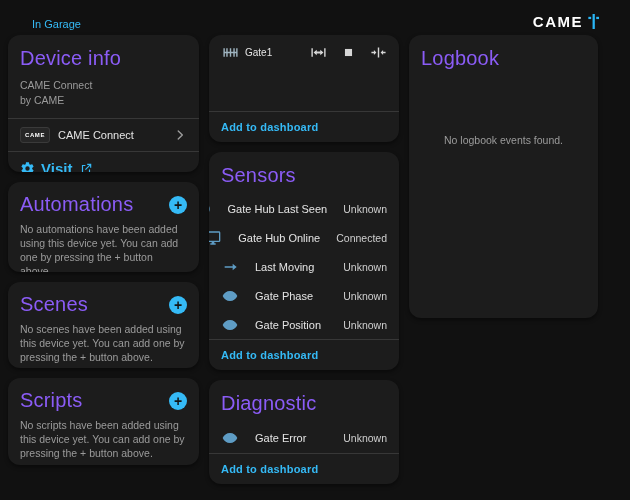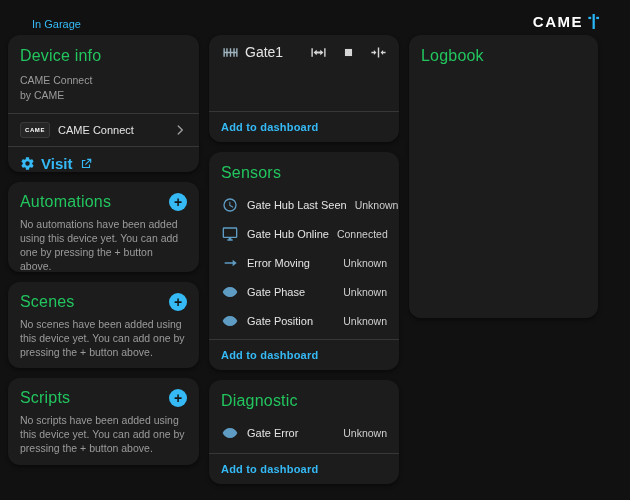--- a/index.html
+++ b/index.html
@@ -25,32 +25,32 @@
   .col1 { width: 191px; } .col2 { width: 190px; } .col3 { width: 189px; }
   .card {
     background: #1c1c1c;
     border-radius: 12px;
     box-shadow: 0 2px 4px rgba(0,0,0,.45);
     display: flex;
     flex-direction: column;
     overflow: hidden;
     width: 100%;
   }
-  .card-title { font-size: 16px; padding: 12px 12px 8px 12px; color: #22c55e; letter-spacing: .2px; }
+  .card-title { font-size: 20px; padding: 12px 12px 8px 12px; color: #8b5cf6; letter-spacing: .2px; }
   .card-header-row { display: flex; align-items: center; justify-content: space-between; padding: 11px 12px 5px 12px; }
   .card-header-row .card-title { padding: 0; }
   .plus-btn {
     width: 18px; height: 18px; border-radius: 50%;
     background: #35baf6; color: #141414;
     display: flex; align-items: center; justify-content: center;
     font-size: 14px; font-weight: bold; line-height: 1; cursor: pointer; border: none;
     flex: 0 0 auto;
   }
   .muted { color: #9b9b9b; font-size: 10.5px; line-height: 1.32; padding: 2px 12px 10px 12px; }
-  .listrow { display: flex; align-items: center; height: 29px; padding: 0 12px; gap: 8px; cursor: pointer; }
+  .listrow { display: flex; align-items: center; height: 29px; padding: 0 12px; gap: 16px; cursor: pointer; justify-content: flex-end; }
   .listrow .label { font-size: 11px; color: #e4e4e4; white-space: nowrap; }
   .listrow .value { margin-left: auto; font-size: 10.5px; color: #cfcfcf; white-space: nowrap; }
   .icon { width: 18px; height: 18px; flex: 0 0 auto; display: flex; align-items: center; justify-content: center; color: #5e9cc4; }
   .icon svg { display: block; }
   .footer-link {
     margin-top: auto;
     border-top: 1px solid rgba(255,255,255,.12);
     padding: 9px 12px;
     color: #35baf6; font-size: 11px; font-weight: bold; letter-spacing: .2px;
     cursor: pointer;
@@ -70,21 +70,21 @@
   .int-name { font-size: 11px; color: #e4e4e4; }
   .chevron { margin-left: auto; color: #9b9b9b; }
   .visit-row {
     border-top: 1px solid rgba(255,255,255,.12);
     display: flex; align-items: center; gap: 6px;
     padding: 8px 12px; color: #35baf6; font-size: 15px; font-weight: bold; cursor: pointer;
   }
   .visit-row .icon { color: #35baf6; width: 15px; height: 15px; }
   
   .ctl-row { display: flex; align-items: center; gap: 6px; padding: 8px 12px 12px 12px; }
-  .ctl-name { font-size: 14px; color: #e4e4e4; text-align: center; }
+  .ctl-name { font-size: 10px; color: #e4e4e4; text-align: center; }
   .ctl-buttons { margin-left: auto; display: flex; align-items: center; gap: 13px; }
   .ctl-btn { background: none; border: none; color: #d6d6d6; width: 17px; height: 17px; padding: 0; cursor: pointer; }
   .ctl-btn svg { display: block; }
   
   .logbook-empty { text-align: center; color: #9b9b9b; font-size: 10.5px; margin-top: 12px; padding: 0 12px; }
   
   .h-devinfo { height: 137px; }
   .h-automations { height: 90px; }
   .h-scenes { height: 86px; }
   .h-scripts { height: 87px; }
@@ -223,21 +223,21 @@
         <span class="label">Gate Hub Online</span>
         <span class="value">Connected</span>
       </div>
 
       <div class="listrow">
         <span class="icon">
           <svg viewBox="0 0 24 24" width="16" height="16" fill="currentColor">
               <path d="M4 11h12V7l6 5-6 5v-4H4v-2Z"></path>
             </svg>
         </span>
-        <span class="label">Error Moving</span>
+        <span class="label">Last Moving</span>
         <span class="value">Unknown</span>
       </div>
 
       <div class="listrow">
         <span class="icon">
           <svg viewBox="0 0 24 24" width="16" height="16" fill="currentColor">
               <path d="M12 9a3 3 0 0 1 3 3 3 3 0 0 1-3 3 3 3 0 0 1-3-3 3 3 0 0 1 3-3m0-4.5c5 0 9.27 3.11 11 7.5-1.73 4.39-6 7.5-11 7.5S2.73 16.39 1 12c1.73-4.39 6-7.5 11-7.5Z"></path>
             </svg>
         </span>
         <span class="label">Gate Phase</span>
@@ -269,16 +269,17 @@
         <span class="value">Unknown</span>
       </div>
       <div class="footer-link">Add to dashboard</div>
     </div>
 
   </div>
 
   <div class="col col3">
     <div class="card h-logbook">
       <div class="card-title">Logbook</div>
+      <div class="logbook-empty">No logbook events found.</div>
     </div>
   </div>
 
 </div>
 
 </body></html>

